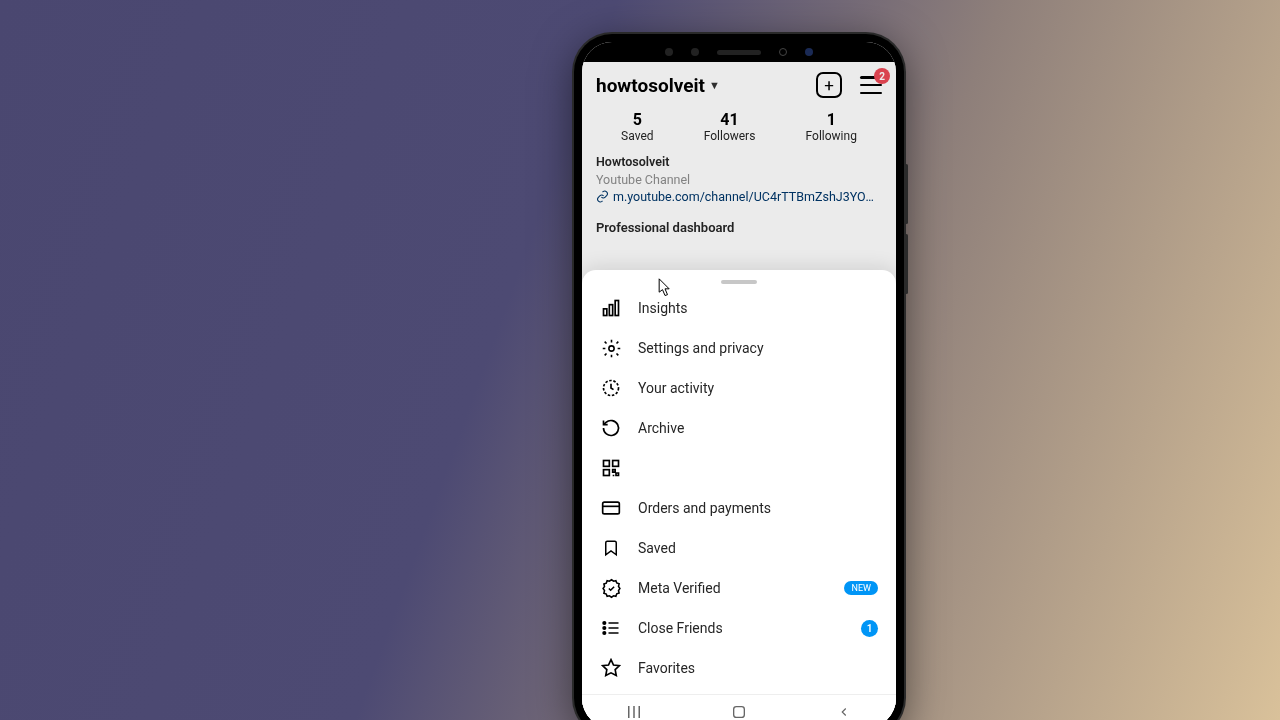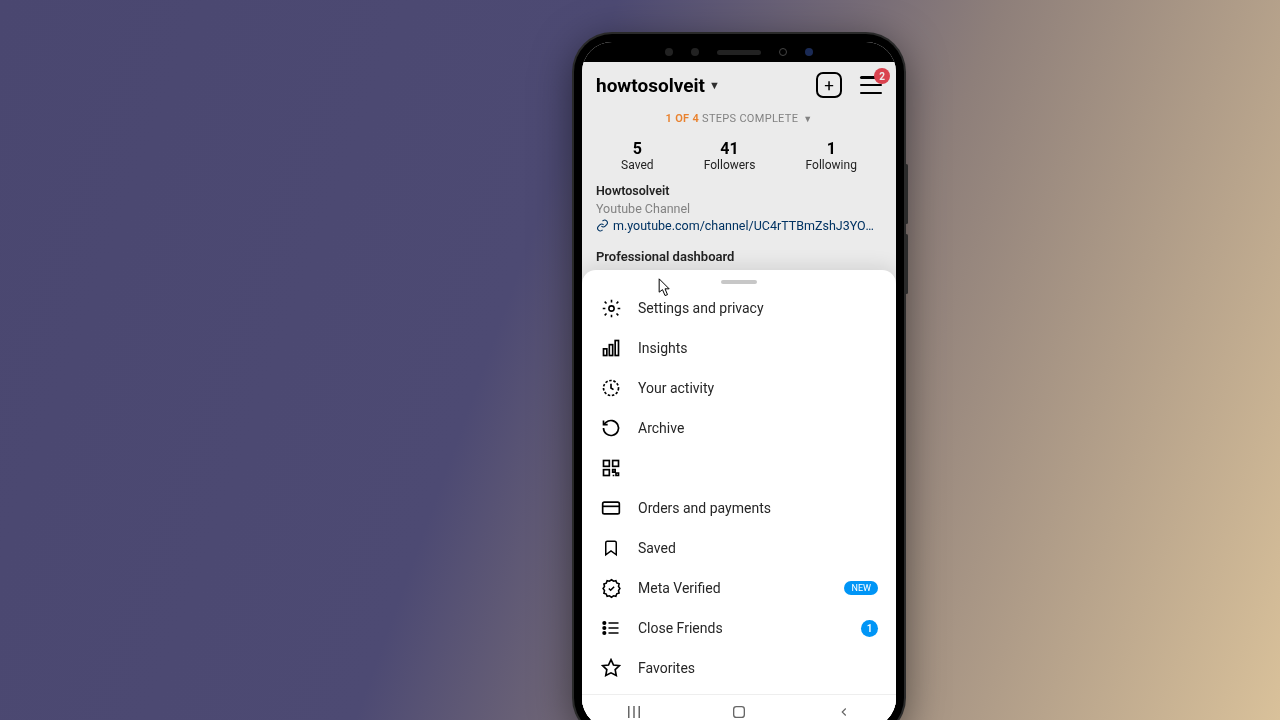--- a/index.html
+++ b/index.html
@@ -262,30 +262,20 @@
           <span>+</span>
         </div>
         <div class="menu-btn">
           <span></span>
             <span></span>
             <span></span>
           <div class="badge">2</div>
         </div>
       </div>
 
-      <div class="steps">
-        <span class="hl">1</span>
-        <span class="hl"> </span>
-        <span class="hl">OF</span>
-        <span class="hl"> </span>
-        <span class="hl">4</span>
-        <span> </span>
-        <span>STEPS COMPLETE</span>
-        <span class="steps-chev">▼</span>
-      </div>
 
       <div class="stats-row">
         <div class="stats">
           <div class="stat">
             <div class="num">5</div>
             <div class="lbl">Saved</div>
           </div>
           <div class="stat">
             <div class="num">41</div>
             <div class="lbl">Followers</div>
@@ -313,37 +303,37 @@
 
       <div class="dim"></div>
     </div>
 
     <div class="sheet">
       <div class="handle"></div>
       <div class="menu-list">
 
         <div class="menu-item">
           <div class="ic">
+            <svg width="20" height="20" viewBox="0 0 24 24" fill="none" stroke="#000" stroke-width="2">
+                <rect x="3" y="13" width="4" height="8"></rect>
+                <rect x="10" y="8" width="4" height="13"></rect>
+                <rect x="17" y="3" width="4" height="18"></rect>
+              </svg>
+          </div>
+          <span class="label">Insights</span>
+        </div>
+
+        <div class="menu-item">
+          <div class="ic">
             <svg width="21" height="21" viewBox="0 0 24 24" fill="none" stroke="#000" stroke-width="1.8">
                 <circle cx="12" cy="12" r="3"></circle>
                 <path d="M12 2v3M12 19v3M4.2 4.2l2.1 2.1M17.7 17.7l2.1 2.1M2 12h3M19 12h3M4.2 19.8l2.1-2.1M17.7 6.3l2.1-2.1"></path>
               </svg>
           </div>
           <span class="label">Settings and privacy</span>
-        </div>
-
-        <div class="menu-item">
-          <div class="ic">
-            <svg width="20" height="20" viewBox="0 0 24 24" fill="none" stroke="#000" stroke-width="2">
-                <rect x="3" y="13" width="4" height="8"></rect>
-                <rect x="10" y="8" width="4" height="13"></rect>
-                <rect x="17" y="3" width="4" height="18"></rect>
-              </svg>
-          </div>
-          <span class="label">Insights</span>
         </div>
 
         <div class="menu-item">
           <div class="ic">
             <svg width="20" height="20" viewBox="0 0 24 24" fill="none" stroke="#000" stroke-width="2" stroke-dasharray="3 2">
                 <circle cx="12" cy="12" r="9"></circle>
                 <path d="M12 7v5l3 2" stroke-dasharray="0"></path>
               </svg>
           </div>
           <span class="label">Your activity</span>

